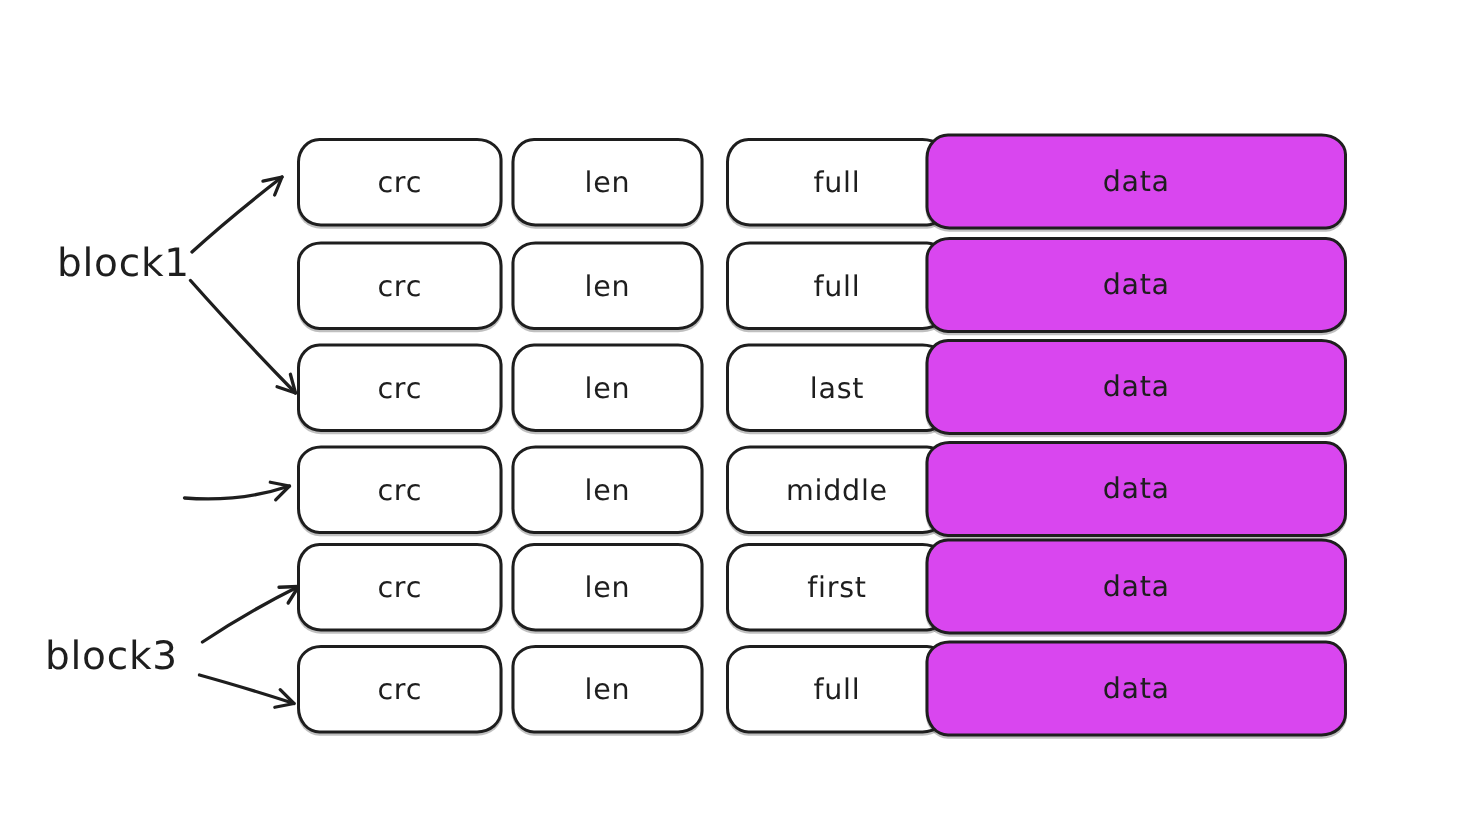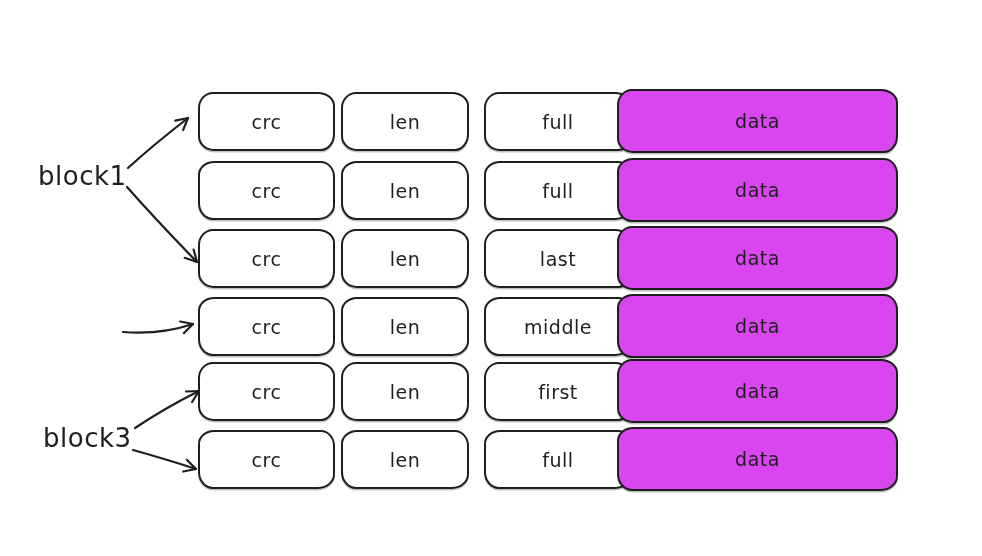--- a/index.html
+++ b/index.html
@@ -49,21 +49,21 @@
       <path d="M135 428 Q 165 408 199 391"></path>
       <path d="M186 391.5 L199 391 L192.1 402"></path>
     </g>
     <g>
       <path d="M133 450 Q 162 458 196 469"></path>
       <path d="M186.8 459.8 L196 469 L183.2 471.5"></path>
     </g>
   </svg>
 
   <div class="block-label" style="left:38px;top:160px">block1</div>
-  <div class="block-label" style="left:43px;top:422px">block3</div>
+  <div class="block-label" style="left:30px;top:422px">block3</div>
 
   <div class="row" style="top:92px">
     <div class="cell col-crc">crc</div>
     <div class="cell col-len">len</div>
     <div class="cell col-type">full</div>
     <div class="cell col-data">data</div>
   </div>
 
   <div class="row" style="top:161px">
     <div class="cell col-crc">crc</div>

